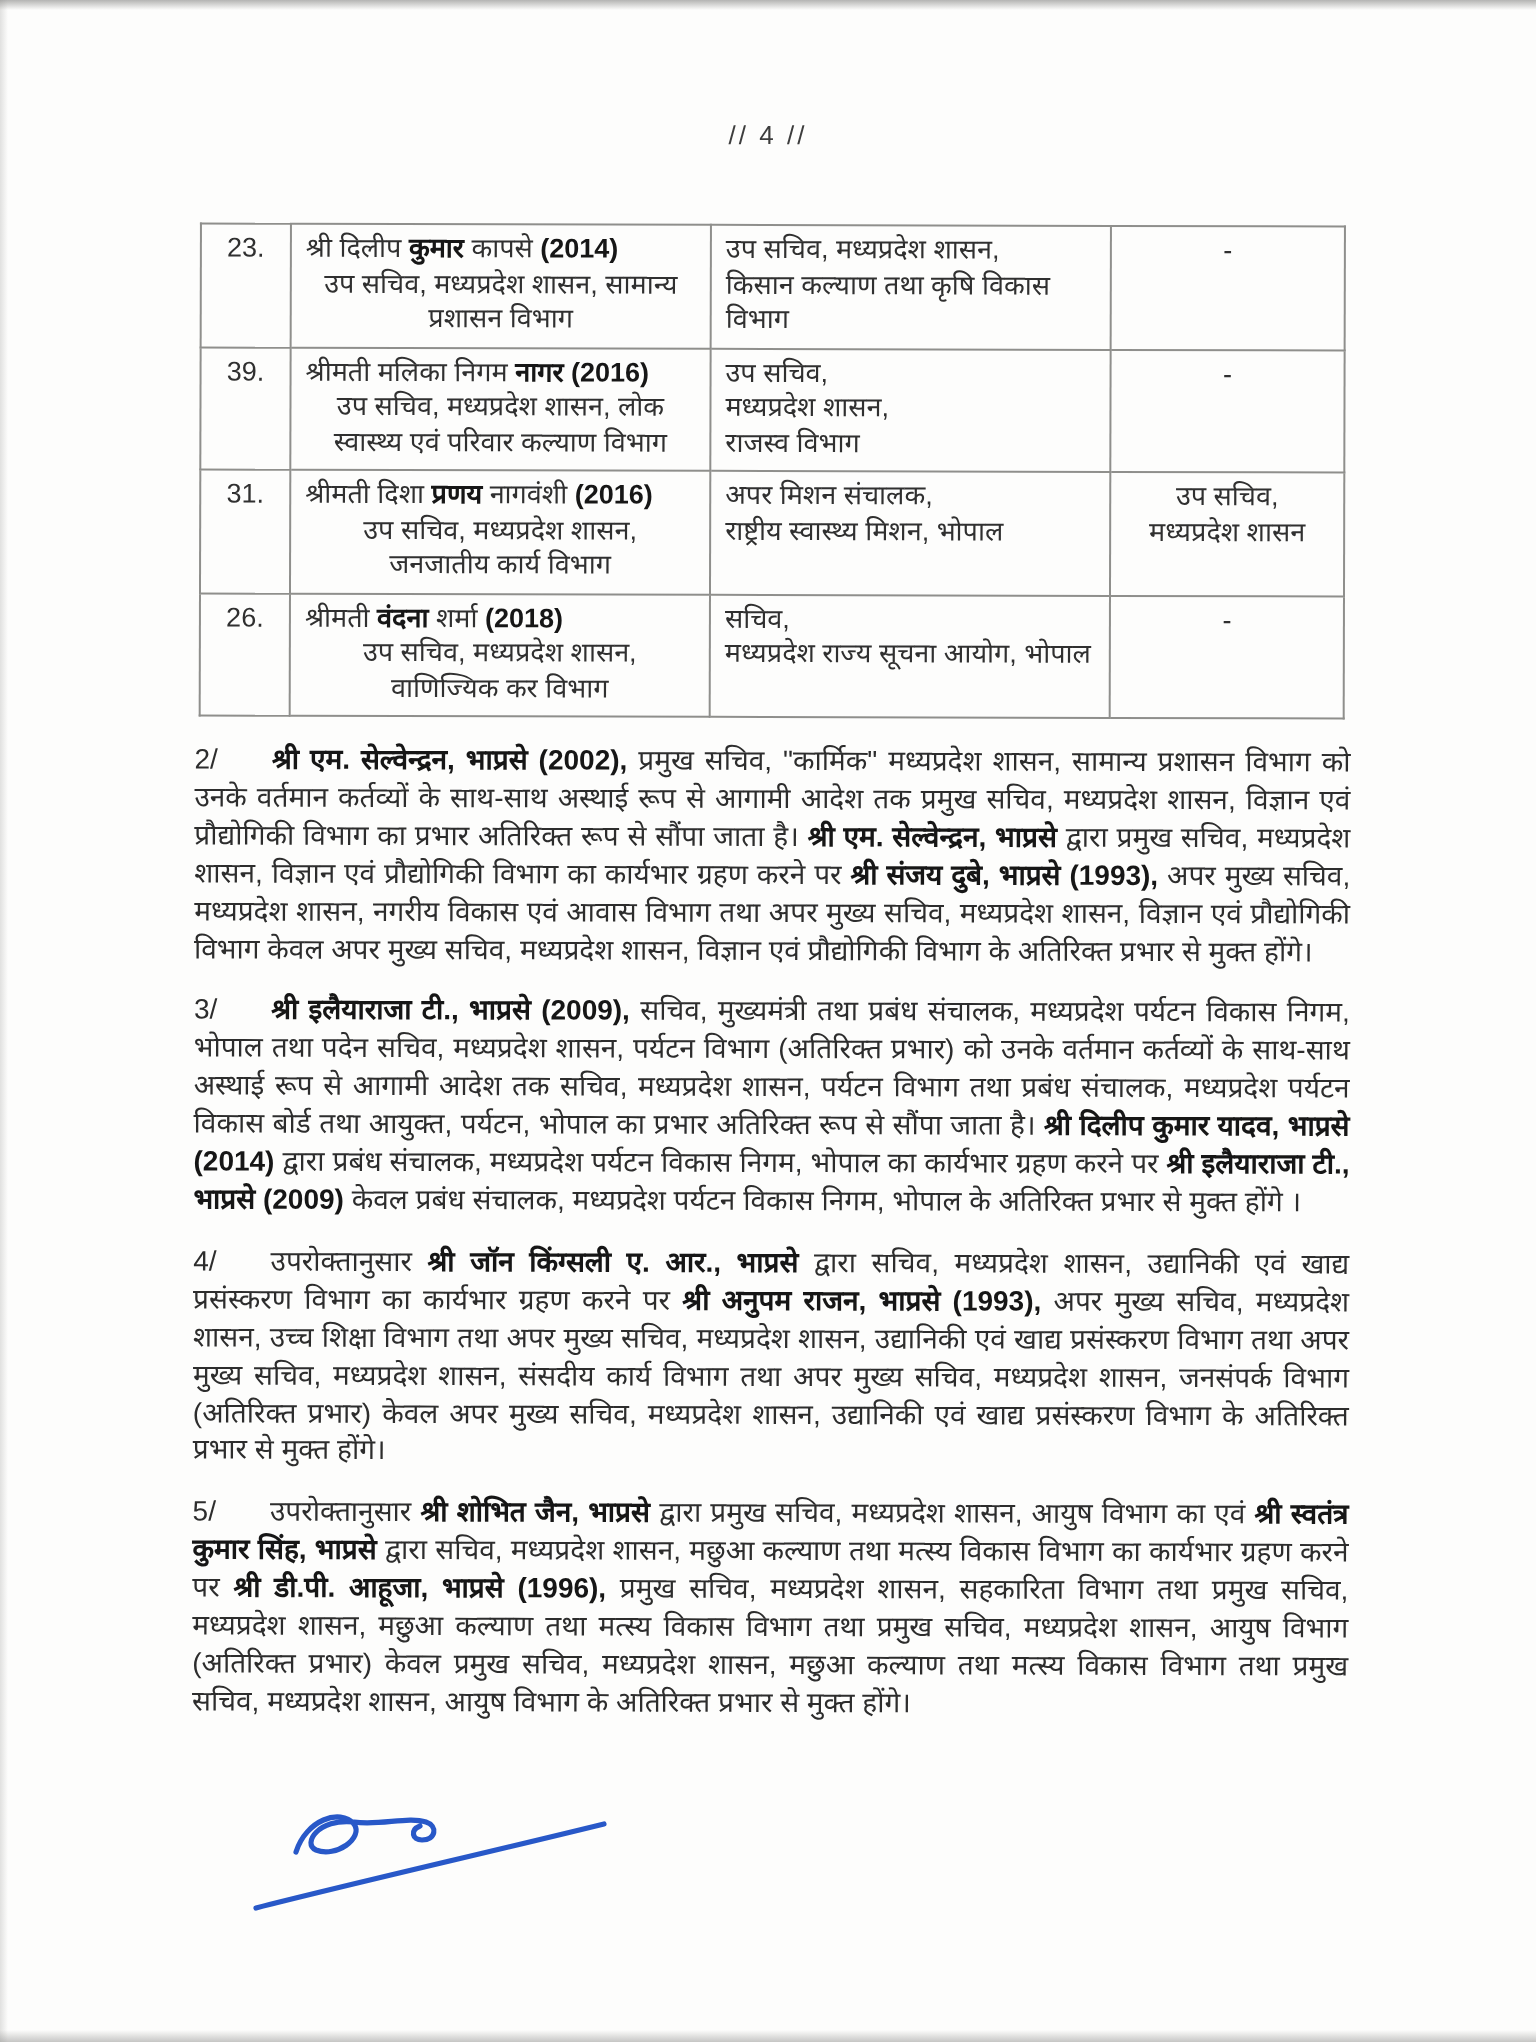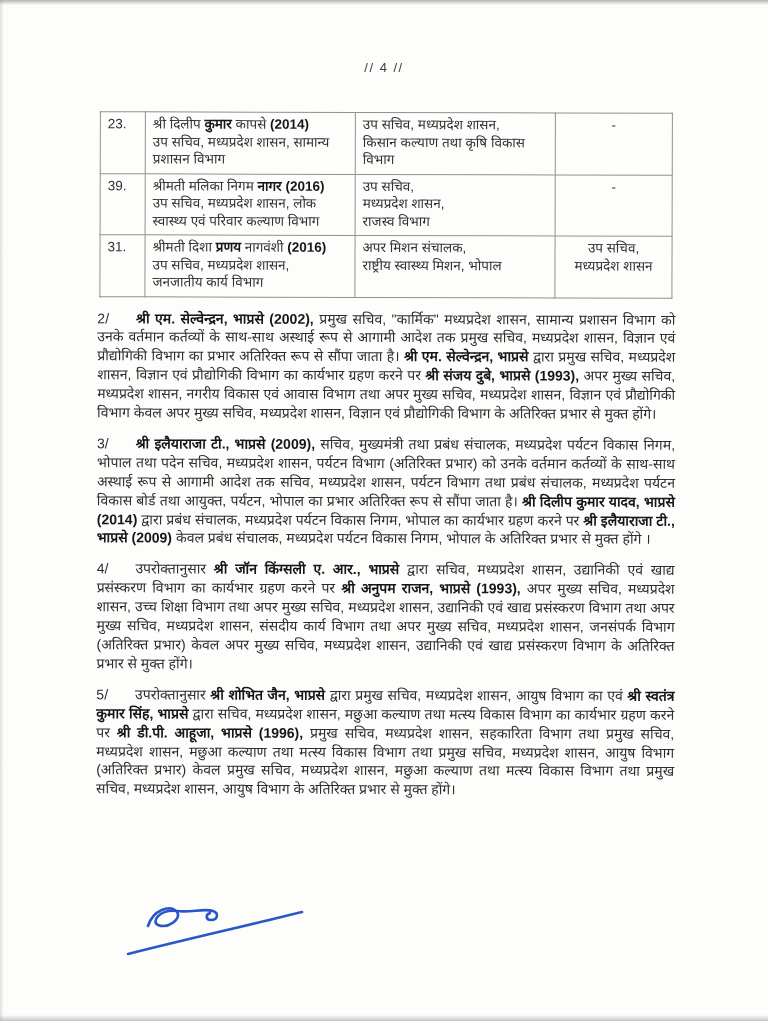--- a/index.html
+++ b/index.html
@@ -48,25 +48,25 @@
     table-layout: fixed;
     font-size: 13.5px;
     line-height: 17.5px;
     color: #303030;
   }
   table.officers td {
     border: 1px solid #8f8f8c;
     vertical-align: top;
     padding: 3px 7px 5px 7px;
   }
-  td.col-sn   { width: 45px;  padding-left: 10px; }
+  td.col-sn   { width: 45px;  padding-left: 10px; text-align: center; }
   td.col-name { width: 210px; }
   td.col-post { width: 200px; white-space: pre-line; }
   td.col-rem  { width: 117px; text-align: center; white-space: pre-line; }
-  .officer-desc { white-space: pre-line; }
+  .officer-desc { white-space: pre-line; text-align: center; }
   .b { font-weight: 700; color: #161616; }
   .paras { margin-top: 11px; width: 578px; }
   .para {
     font-size: 14px;
     line-height: 18.9px;
     text-align: justify;
     color: #2d2d2d;
     margin-top: 12px;
   }
   .para .pnum { margin-right: 27px; }
@@ -117,20 +117,31 @@
           <td class="col-name">
             <div><span>श्रीमती दिशा </span><span class="b">प्रणय</span><span> नागवंशी </span><span class="b">(2016)</span></div>
             <div class="officer-desc">उप सचिव, मध्यप्रदेश शासन,
 जनजातीय कार्य विभाग</div>
           </td>
           <td class="col-post">अपर मिशन संचालक,
 राष्ट्रीय स्वास्थ्य मिशन, भोपाल</td>
           <td class="col-rem">उप सचिव,
 मध्यप्रदेश शासन</td>
         </tr>
+        <tr>
+          <td class="col-sn">26.</td>
+          <td class="col-name">
+            <div><span>श्रीमती </span><span class="b">वंदना</span><span> शर्मा </span><span class="b">(2018)</span></div>
+            <div class="officer-desc">उप सचिव, मध्यप्रदेश शासन,
+वाणिज्यिक कर विभाग</div>
+          </td>
+          <td class="col-post">सचिव,
+मध्यप्रदेश राज्य सूचना आयोग, भोपाल</td>
+          <td class="col-rem">-</td>
+        </tr>
       </tbody>
     </table>
 
     <div class="paras">
       <p class="para"><span class="pnum">2/</span><span><span class="b">श्री एम. सेल्वेन्द्रन, भाप्रसे (2002),</span><span> प्रमुख सचिव, "कार्मिक" मध्यप्रदेश शासन, सामान्य प्रशासन विभाग को उनके वर्तमान कर्तव्यों के साथ-साथ अस्थाई रूप से आगामी आदेश तक प्रमुख सचिव, मध्यप्रदेश शासन, विज्ञान एवं प्रौद्योगिकी विभाग का प्रभार अतिरिक्त रूप से सौंपा जाता है। </span><span class="b">श्री एम. सेल्वेन्द्रन, भाप्रसे</span><span> द्वारा प्रमुख सचिव, मध्यप्रदेश शासन, विज्ञान एवं प्रौद्योगिकी विभाग का कार्यभार ग्रहण करने पर </span><span class="b">श्री संजय दुबे, भाप्रसे (1993),</span><span> अपर मुख्य सचिव, मध्यप्रदेश शासन, नगरीय विकास एवं आवास विभाग तथा अपर मुख्य सचिव, मध्यप्रदेश शासन, विज्ञान एवं प्रौद्योगिकी विभाग केवल अपर मुख्य सचिव, मध्यप्रदेश शासन, विज्ञान एवं प्रौद्योगिकी विभाग के अतिरिक्त प्रभार से मुक्त होंगे।</span></span></p>
       <p class="para"><span class="pnum">3/</span><span><span class="b">श्री इलैयाराजा टी., भाप्रसे (2009),</span><span> सचिव, मुख्यमंत्री तथा प्रबंध संचालक, मध्यप्रदेश पर्यटन विकास निगम, भोपाल तथा पदेन सचिव, मध्यप्रदेश शासन, पर्यटन विभाग (अतिरिक्त प्रभार) को उनके वर्तमान कर्तव्यों के साथ-साथ अस्थाई रूप से आगामी आदेश तक सचिव, मध्यप्रदेश शासन, पर्यटन विभाग तथा प्रबंध संचालक, मध्यप्रदेश पर्यटन विकास बोर्ड तथा आयुक्त, पर्यटन, भोपाल का प्रभार अतिरिक्त रूप से सौंपा जाता है। </span><span class="b">श्री दिलीप कुमार यादव, भाप्रसे (2014)</span><span> द्वारा प्रबंध संचालक, मध्यप्रदेश पर्यटन विकास निगम, भोपाल का कार्यभार ग्रहण करने पर </span><span class="b">श्री इलैयाराजा टी., भाप्रसे (2009)</span><span> केवल प्रबंध संचालक, मध्यप्रदेश पर्यटन विकास निगम, भोपाल के अतिरिक्त प्रभार से मुक्त होंगे ।</span></span></p>
       <p class="para"><span class="pnum">4/</span><span><span>उपरोक्तानुसार </span><span class="b">श्री जॉन किंग्सली ए. आर., भाप्रसे</span><span> द्वारा सचिव, मध्यप्रदेश शासन, उद्यानिकी एवं खाद्य प्रसंस्करण विभाग का कार्यभार ग्रहण करने पर </span><span class="b">श्री अनुपम राजन, भाप्रसे (1993),</span><span> अपर मुख्य सचिव, मध्यप्रदेश शासन, उच्च शिक्षा विभाग तथा अपर मुख्य सचिव, मध्यप्रदेश शासन, उद्यानिकी एवं खाद्य प्रसंस्करण विभाग तथा अपर मुख्य सचिव, मध्यप्रदेश शासन, संसदीय कार्य विभाग तथा अपर मुख्य सचिव, मध्यप्रदेश शासन, जनसंपर्क विभाग (अतिरिक्त प्रभार) केवल अपर मुख्य सचिव, मध्यप्रदेश शासन, उद्यानिकी एवं खाद्य प्रसंस्करण विभाग के अतिरिक्त प्रभार से मुक्त होंगे।</span></span></p>
       <p class="para"><span class="pnum">5/</span><span><span>उपरोक्तानुसार </span><span class="b">श्री शोभित जैन, भाप्रसे</span><span> द्वारा प्रमुख सचिव, मध्यप्रदेश शासन, आयुष विभाग का एवं </span><span class="b">श्री स्वतंत्र कुमार सिंह, भाप्रसे</span><span> द्वारा सचिव, मध्यप्रदेश शासन, मछुआ कल्याण तथा मत्स्य विकास विभाग का कार्यभार ग्रहण करने पर </span><span class="b">श्री डी.पी. आहूजा, भाप्रसे (1996),</span><span> प्रमुख सचिव, मध्यप्रदेश शासन, सहकारिता विभाग तथा प्रमुख सचिव, मध्यप्रदेश शासन, मछुआ कल्याण तथा मत्स्य विकास विभाग तथा प्रमुख सचिव, मध्यप्रदेश शासन, आयुष विभाग (अतिरिक्त प्रभार) केवल प्रमुख सचिव, मध्यप्रदेश शासन, मछुआ कल्याण तथा मत्स्य विकास विभाग तथा प्रमुख सचिव, मध्यप्रदेश शासन, आयुष विभाग के अतिरिक्त प्रभार से मुक्त होंगे।</span></span></p>
     </div>
   </div>

